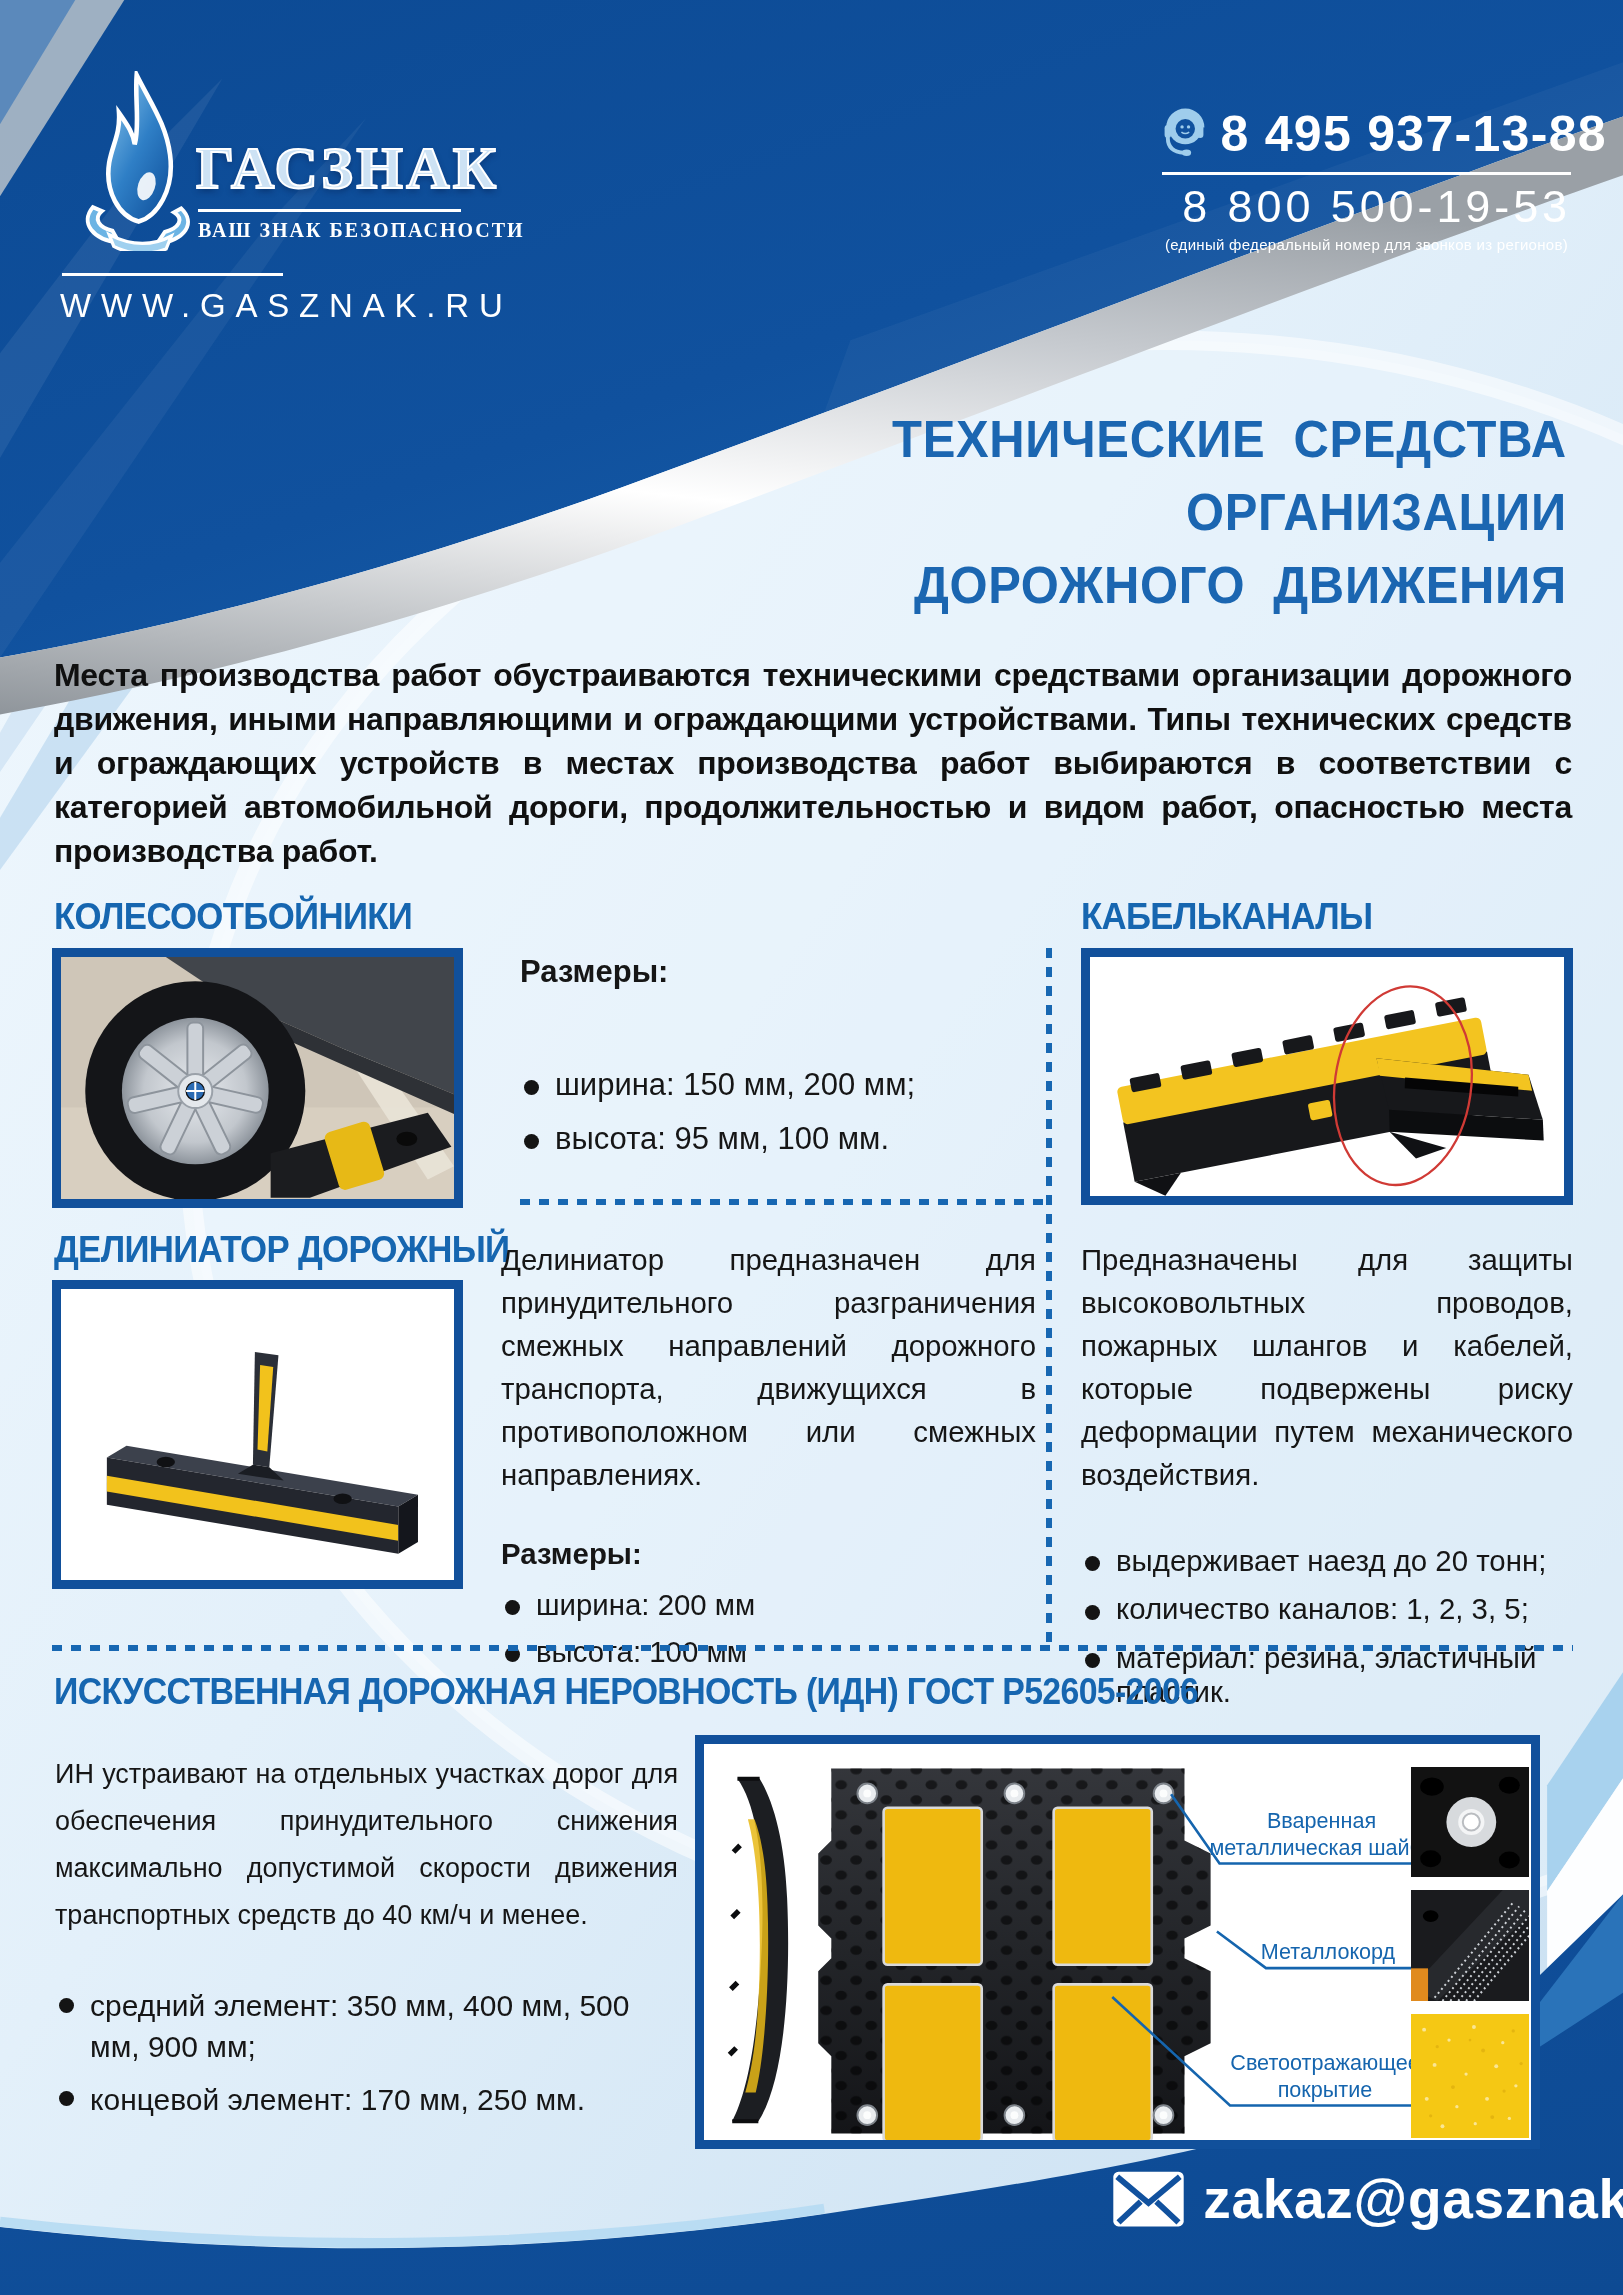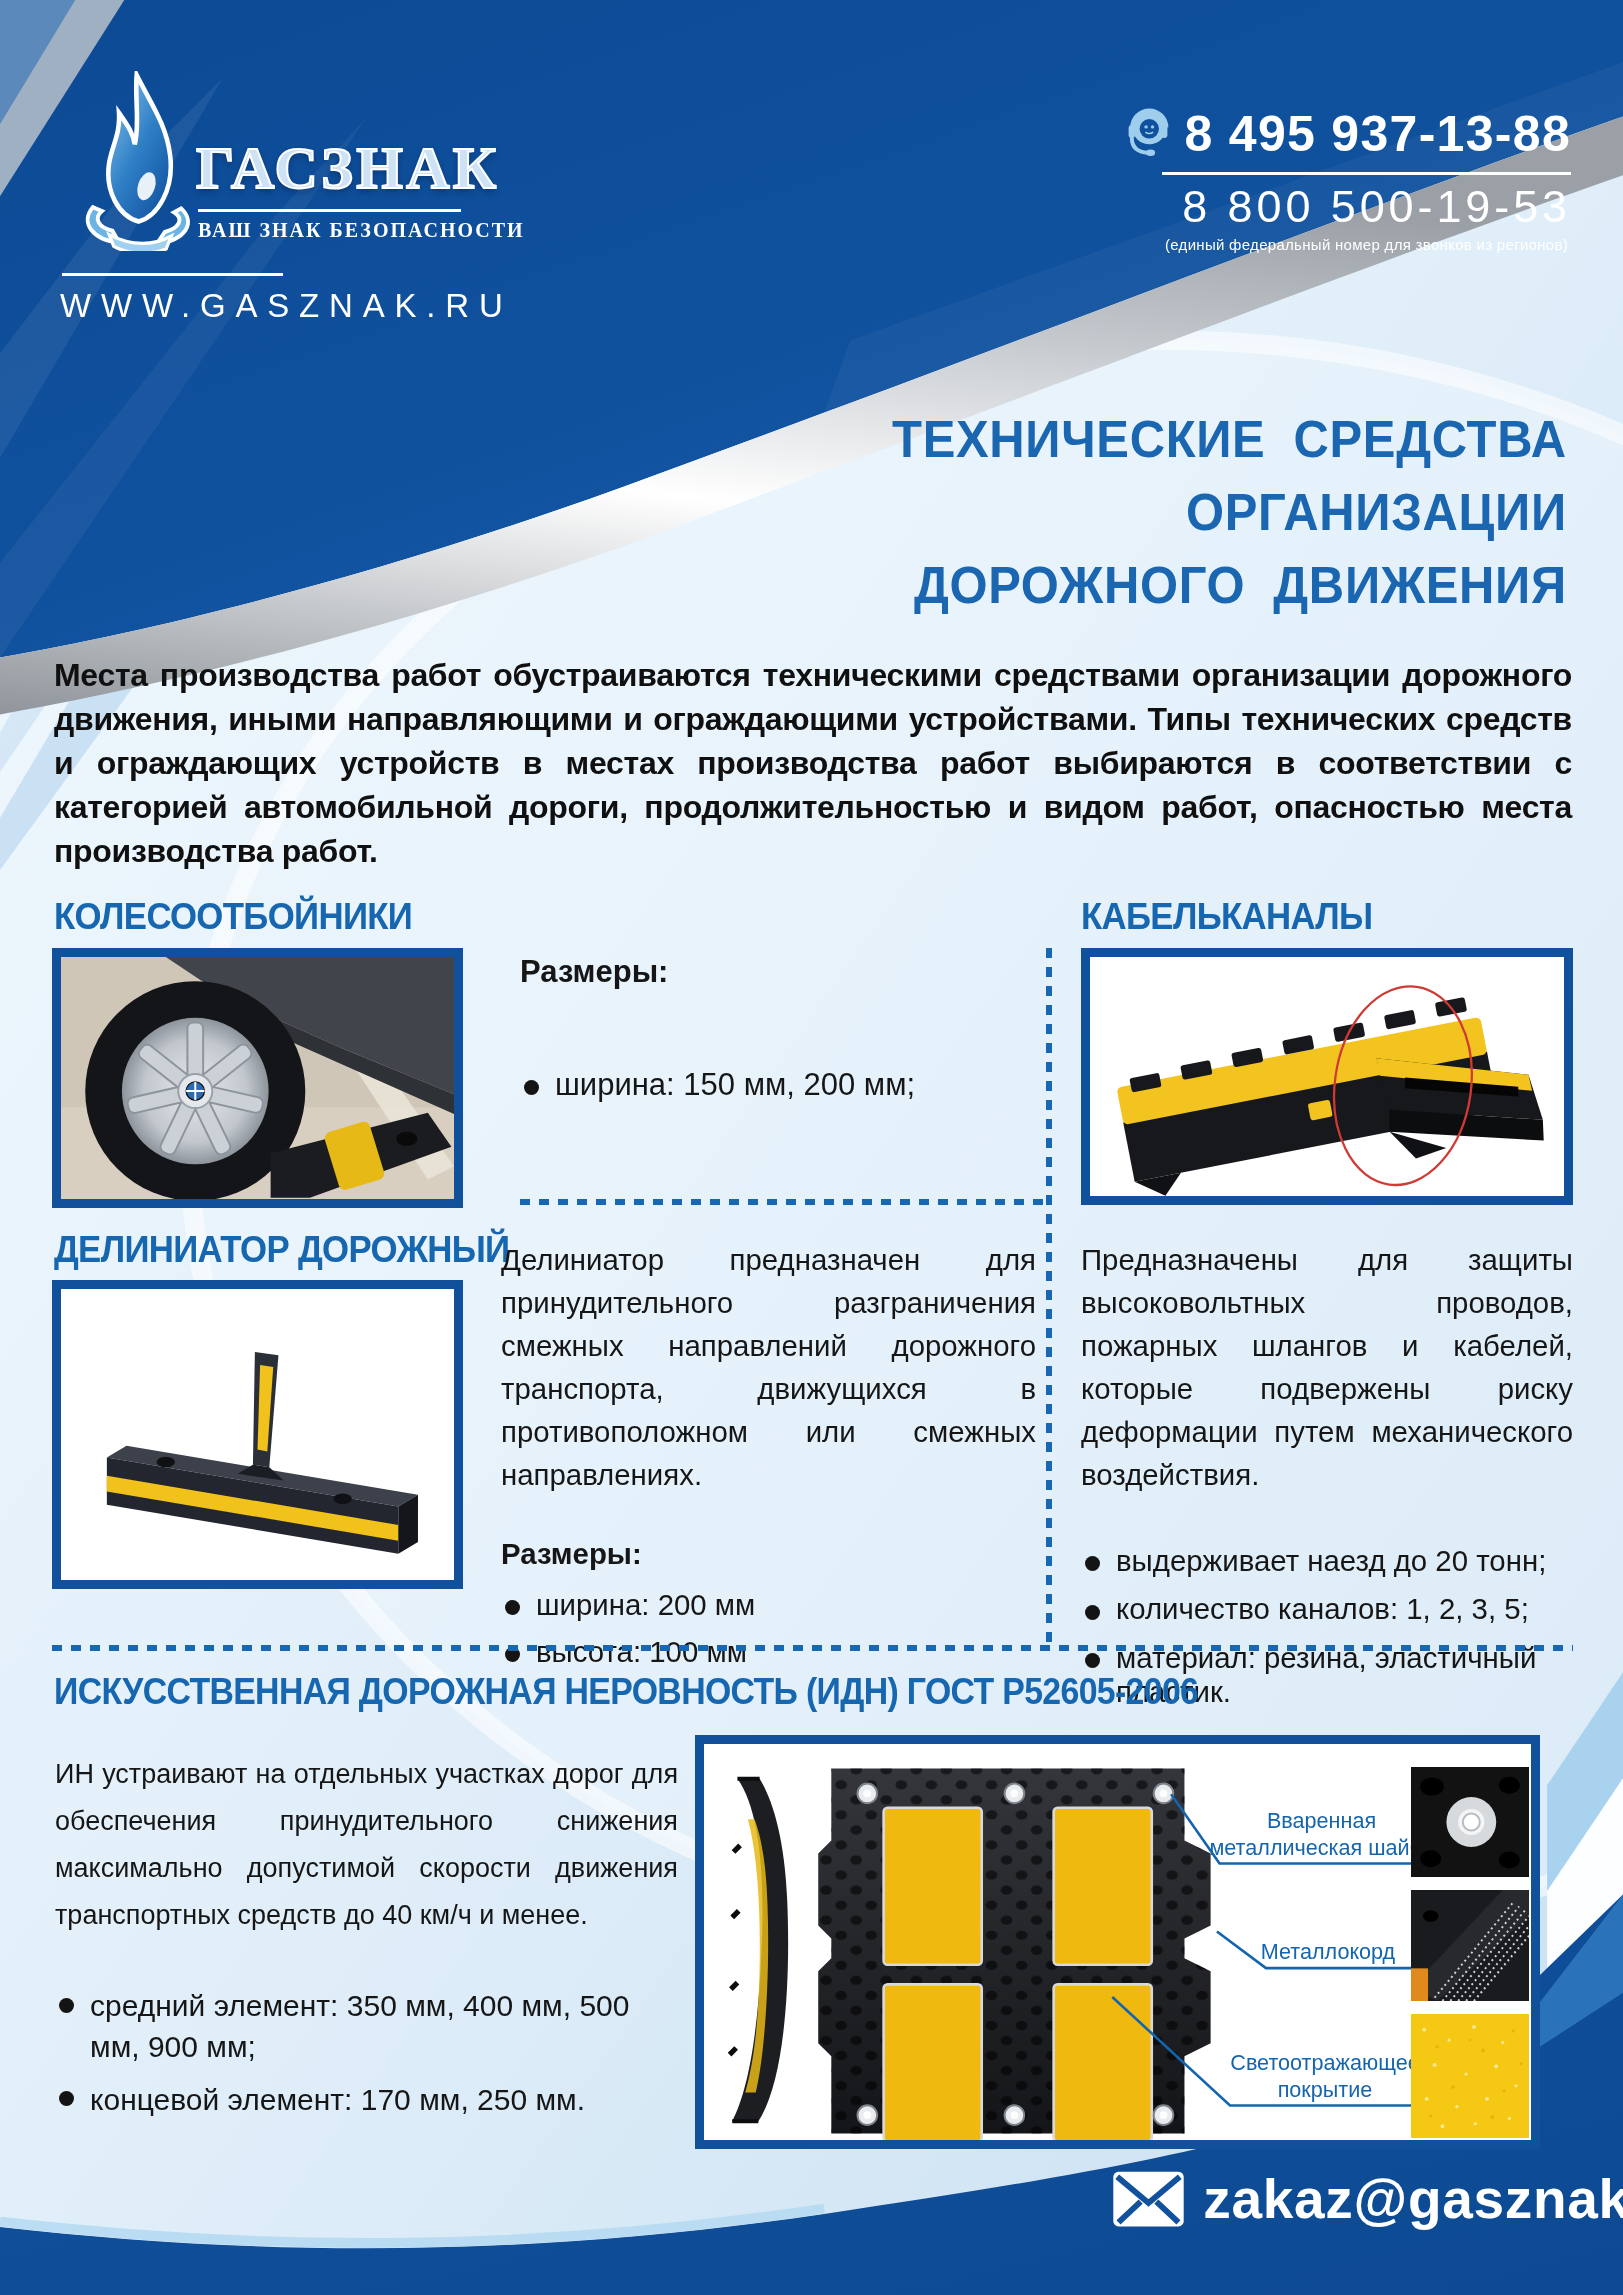--- a/index.html
+++ b/index.html
@@ -14,21 +14,21 @@
               font-size:60px;color:#cde2f4;-webkit-text-stroke:2px #ffffff;letter-spacing:3.3px;
               text-shadow:0 2.6px 5.9px rgba(0,20,60,.45);white-space:nowrap;}
   .brand-rule{left:198px;top:209px;width:263px;height:3.3px;background:#ffffff;}
   .brand-tagline{left:198px;top:219px;font-family:"Liberation Serif",serif;font-weight:700;
                  font-size:20px;color:#ffffff;letter-spacing:2px;white-space:nowrap;}
   .site-rule{left:62px;top:273px;width:221px;height:3.3px;background:#ffffff;}
   .site-url{left:60px;top:287px;font-size:33px;font-weight:500;color:#ffffff;
             letter-spacing:9.8px;white-space:nowrap;}
 
   .phone-block{right:52px;top:105px;width:409px;display:flex;flex-direction:column;}
-  .phone-main-row{display:flex;align-items:center;justify-content:flex-end;gap:14.4px;}
+  .phone-main-row{display:flex;align-items:center;gap:14.4px;}
   .headset-icon{width:44px;height:58px;flex:0 0 auto;}
   .phone-main{font-size:50px;font-weight:700;color:#ffffff;letter-spacing:1.3px;white-space:nowrap;}
   .phone-rule{margin-top:9.2px;height:2.6px;background:#ffffff;width:100%;}
   .phone-fed{margin-top:6.5px;font-size:45px;font-weight:400;color:#ffffff;letter-spacing:3.9px;
              text-align:right;white-space:nowrap;}
   .phone-note{margin-top:2.6px;font-size:15px;font-weight:400;color:#ffffff;text-align:center;
               letter-spacing:0.3px;white-space:nowrap;}
 
   
   .title{right:56px;top:403px;text-align:right;font-weight:700;font-size:51px;color:#1b66b1;
@@ -246,20 +246,21 @@
       <path d="M320,300 L560,238 L596,290 L380,368 L320,368 Z" fill="#1b1c1f"></path>
       <rect x="412" y="258" width="72" height="92" rx="10" fill="#e7b916" transform="rotate(-17 448 304)"></rect>
       <ellipse cx="528" cy="278" rx="16" ry="11" fill="#0a0a0a"></ellipse>
     </svg>
   </div>
 
   <div class="abs sizes-wheel">
     <div class="sizes-label">Размеры:</div>
     <ul class="bullets">
       <li>ширина: 150 мм, 200 мм;</li>
+      <li>высота: 95 мм, 100 мм.</li>
     </ul>
   </div>
 
   <div class="abs h-sec h-cable">КАБЕЛЬКАНАЛЫ</div>
 
   <div class="frame frame-cable">
     <svg viewBox="0 0 724 364" preserveAspectRatio="none">
       <rect width="724" height="364" fill="#ffffff"></rect>
       <g transform="rotate(-11 340 210)">
         <rect x="48" y="196" width="566" height="92" fill="#17181b"></rect>

